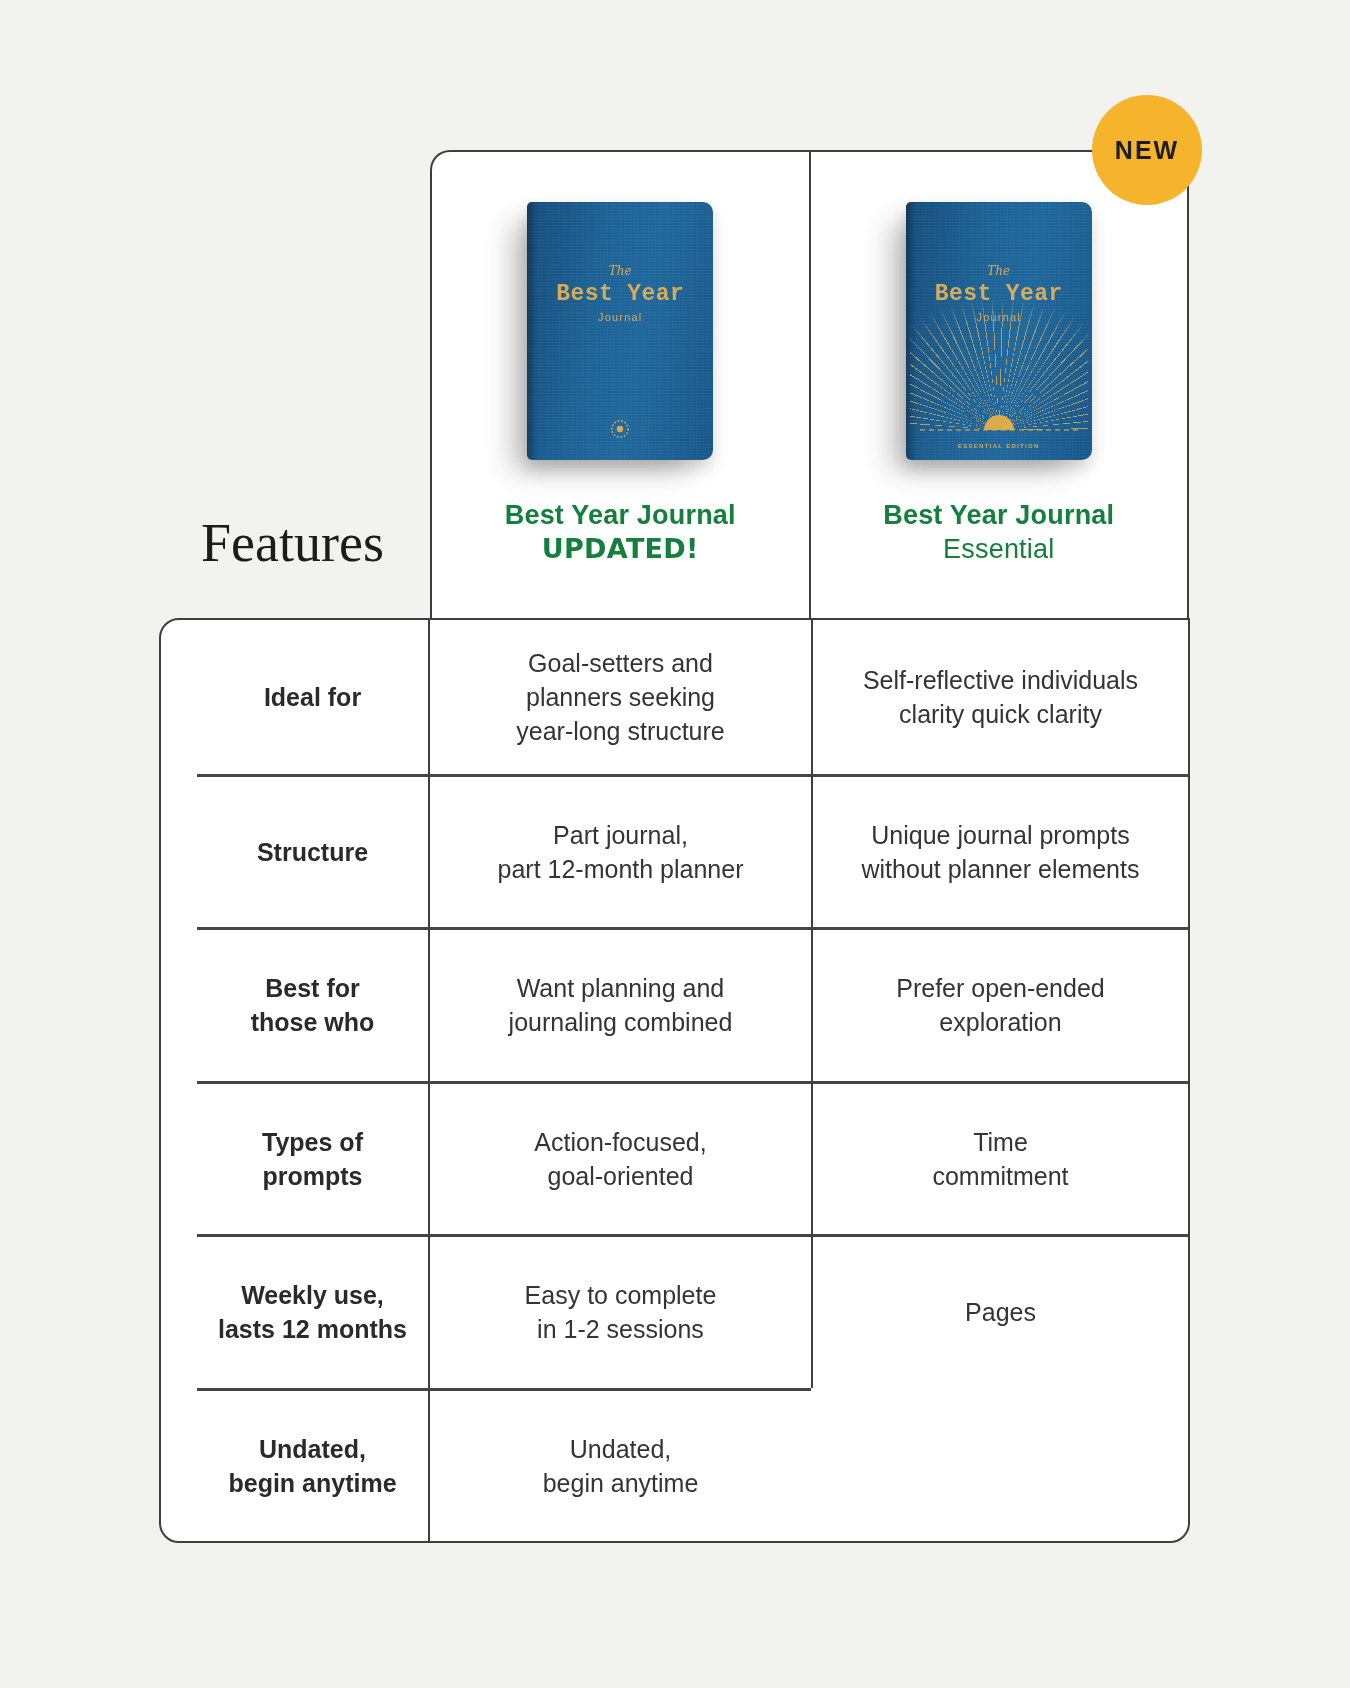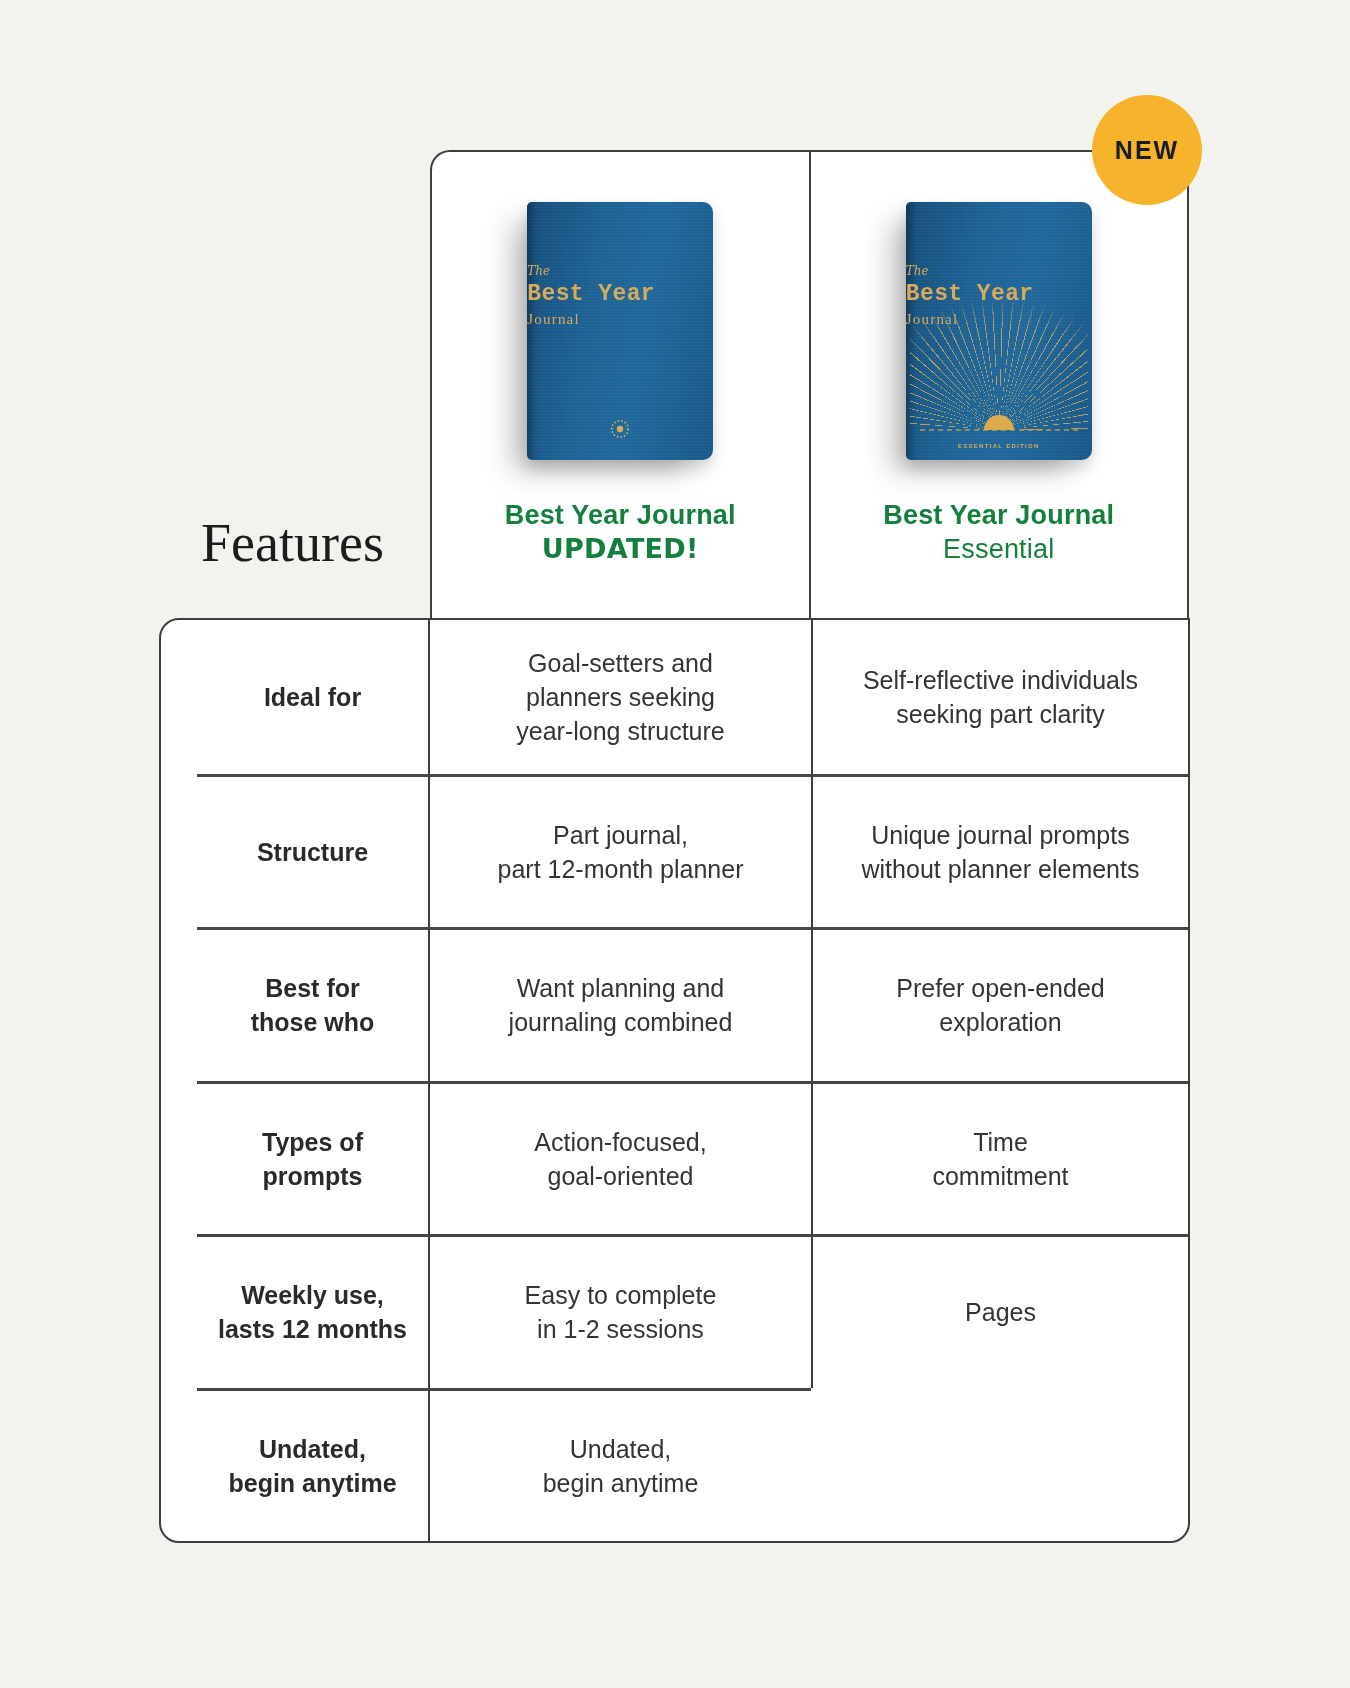--- a/index.html
+++ b/index.html
@@ -50,24 +50,24 @@
       repeating-linear-gradient(0deg, rgba(255,255,255,.03) 0 1px, transparent 1px 3px),
       repeating-linear-gradient(90deg, rgba(0,0,0,.05) 0 1px, transparent 1px 3px),
       linear-gradient(100deg,#174f7e,#1e6497 35%,#216a9f 60%,#1a5a8b);
     box-shadow:-20px 16px 28px -6px rgba(40,40,40,.30), 0 8px 16px rgba(0,0,0,.16);
   }
   .book::before{
     content:"";position:absolute;left:0;top:0;bottom:0;width:12px;
     border-radius:5px 0 0 5px;
     background:linear-gradient(90deg, rgba(0,0,0,.30), rgba(0,0,0,0) 85%);
   }
-  .brand{position:absolute;top:62px;left:0;right:0;text-align:left;color:#d9ab58;}
+  .brand{position:absolute;top:62px;left:0;right:0;text-align:center;color:#d9ab58;}
   .brand .pre{font-family:"DejaVu Serif",serif;font-style:italic;font-size:12px;margin-bottom:3px;}
   .brand .main{font-family:Liberation Mono, monospace;font-weight:700;font-size:23px;letter-spacing:.4px;}
-  .brand .sub{font-family:Liberation Serif, serif;font-size:15px;letter-spacing:1.2px;margin-top:4px;}
+  .brand .sub{font-family:Liberation Sans, sans-serif;font-size:11px;letter-spacing:1.2px;margin-top:4px;}
 
   .emblem{position:absolute;bottom:16px;left:50%;margin-left:-11px;}
 
   .rays{
     position:absolute;left:4px;right:4px;bottom:30px;height:152px;
     background:repeating-conic-gradient(from 269.4deg at 50% 100%,
       rgba(216,172,90,.8) 0deg .55deg, transparent .55deg 4.6deg);
     -webkit-mask:radial-gradient(ellipse 112% 118% at 50% 100%, #000 58%, transparent 74%);
             mask:radial-gradient(ellipse 112% 118% at 50% 100%, #000 58%, transparent 74%);
   }
@@ -164,21 +164,21 @@
   </div>
 
   <div class="features-heading">Features</div>
 
   <div class="ftable">
     <div class="tcell">Ideal for</div>
     <div class="tcell">Goal-setters and
 planners seeking
 year-long structure</div>
     <div class="tcell">Self-reflective individuals
-seeking part clarity</div>
+clarity quick clarity</div>
 
     <div class="tcell">Structure</div>
     <div class="tcell">Part journal,
 part 12-month planner</div>
     <div class="tcell">Unique journal prompts
 without planner elements</div>
 
     <div class="tcell">Best for
 those who</div>
     <div class="tcell">Want planning and

